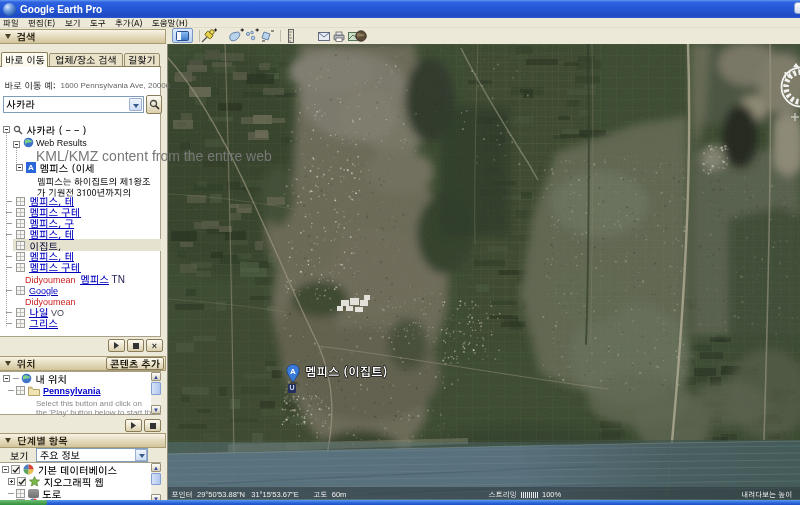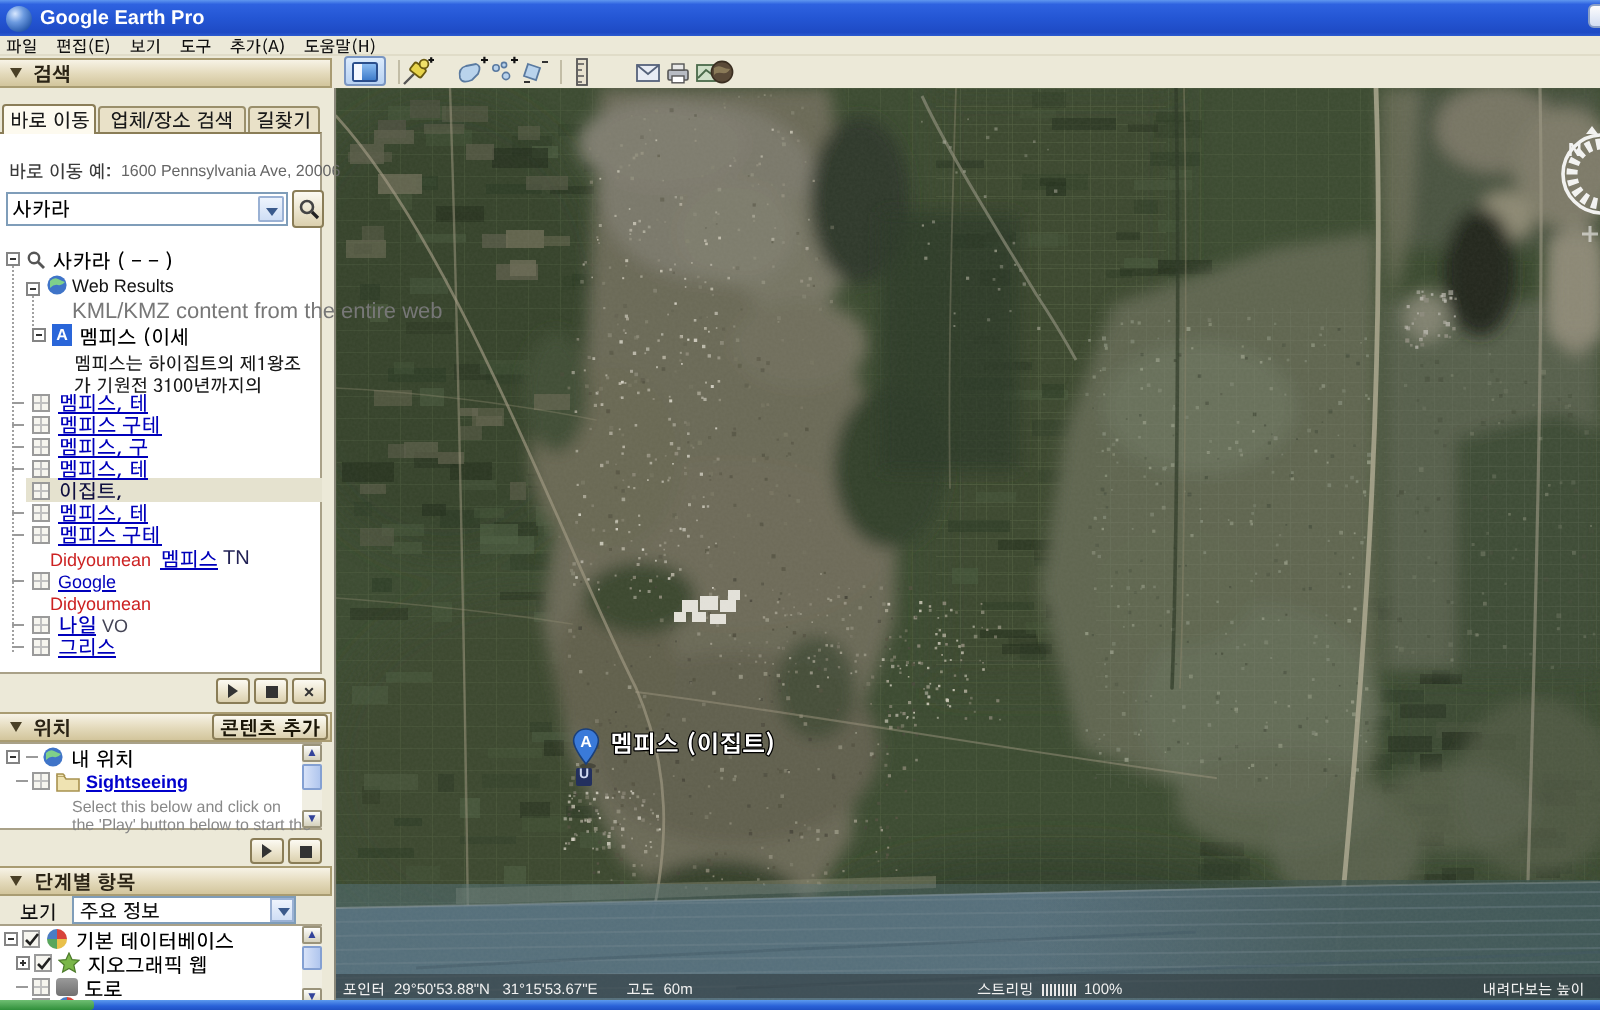--- a/index.html
+++ b/index.html
@@ -110,21 +110,21 @@
     <span class="exp"></span>
     <span style="width:3px"></span>
     <svg width="11" height="11" viewBox="0 0 11 11" style="flex:none">
       <circle cx="5.5" cy="5.5" r="4.8" fill="#3f74c8"></circle>
       <path d="M2,3.5 Q4,1.5 6,2.5 T9.5,4 Q8,6 6,5.5 T2,7 Z" fill="#7fd08a"></path>
     </svg>
     <span style="width:2px"></span>
     <span style="font-size:9px;color:#111">Web Results</span>
   </div>
 <div class="row" style="left:36px;top:150px;z-index:4;">
-    <span style="font-size:11px;color:#777">KML/KMZ content from the entire web</span>
+    <span style="font-size:14px;color:#777">KML/KMZ content from the entire web</span>
   </div>
 <div class="row" style="left:16px;top:162px;z-index:4;">
     <span class="exp"></span>
     <span style="width:3px"></span>
     <span style="display:inline-block;width:10px;height:11px;background:#2a66d9;color:#fff;font-size:8px;font-weight:bold;text-align:center;line-height:11px;flex:none">A</span>
     <span style="width:3px"></span>
     <svg class="kt " width="56" height="10" viewBox="0 -9.2 56 10.2">
       <path d="M2.2 0.7V-2.3H8.5V0.7ZM3.1 -0H7.6V-1.6H3.1ZM7.6 -2.8V-8.2H8.5V-2.8ZM4.3 -5.1V-5.9H5.8V-8H6.7V-2.9H5.8V-5.1ZM1.1 -3.4V-7.6H4.7V-3.4ZM2 -4.2H3.8V-6.9H2Z M17.2 0.9V-8.2H18.1V0.9ZM10.4 -0.8V-1.7H11.7V-6.5H10.6V-7.3H16.3V-6.5H15.2V-1.7Q15.9 -1.8 16.5 -1.8V-1Q14.6 -0.8 12.1 -0.8ZM12.5 -1.7 13.2 -1.7Q13.3 -1.7 13.7 -1.7Q14.2 -1.7 14.3 -1.7V-6.5H12.5Z M19.9 -0.2V-1H28.7V-0.2ZM20.4 -3.5Q21.2 -3.8 21.9 -4.3Q22.7 -4.9 23.3 -5.6Q23.8 -6.4 23.8 -7.1V-7.6H24.8V-7.1Q24.8 -6.6 25.1 -6Q25.5 -5.4 26 -4.9Q26.5 -4.4 27.1 -4.1Q27.7 -3.7 28.2 -3.5L27.7 -2.8Q26.8 -3.2 25.8 -4Q24.7 -4.8 24.3 -5.7Q23.9 -4.8 22.9 -4Q21.9 -3.2 20.9 -2.8Z M33.6 -3.6Q33.6 -6.4 35.3 -8.6L36 -8.3Q35.7 -7.8 35.6 -7.6Q35.5 -7.4 35.2 -6.9Q35 -6.4 34.9 -6Q34.7 -5.6 34.6 -4.9Q34.5 -4.3 34.5 -3.6Q34.5 -2.7 34.7 -2Q34.8 -1.3 35 -0.7Q35.3 -0.1 35.5 0.2Q35.7 0.6 36 1.1L35.3 1.5Q34.6 0.4 34.1 -0.8Q33.6 -2 33.6 -3.6Z M44.2 0.9V-8.2H45.1V0.9ZM37.7 -4.2Q37.7 -5.7 38.4 -6.7Q39 -7.7 40 -7.7Q41.1 -7.7 41.7 -6.7Q42.3 -5.7 42.3 -4.2Q42.3 -2.6 41.7 -1.6Q41.1 -0.7 40 -0.7Q39 -0.7 38.4 -1.6Q37.7 -2.6 37.7 -4.2ZM38.7 -4.2Q38.7 -3 39 -2.2Q39.4 -1.5 40 -1.5Q40.7 -1.5 41.1 -2.3Q41.4 -3 41.4 -4.2Q41.4 -5.3 41.1 -6.1Q40.7 -6.8 40 -6.8Q39.4 -6.8 39 -6.1Q38.7 -5.3 38.7 -4.2Z M54.1 0.9V-8.2H54.9V0.9ZM50.7 -4V-4.9H52.1V-7.9H53V0.5H52.1V-4ZM46.7 -1Q48.8 -3.1 48.8 -6V-7.6H49.7V-6.1Q49.7 -4.5 50.3 -3.3Q50.9 -2 51.7 -1.3L51 -0.8Q50.5 -1.2 50 -2.1Q49.5 -2.9 49.3 -3.6Q49.1 -2.9 48.5 -2Q48 -1.1 47.4 -0.5Z" fill="#000"></path>
     </svg>
   </div>
@@ -314,24 +314,24 @@
     <span class="chk">
       <i></i>
       <b></b>
     </span>
     <span style="width:3px"></span>
     <svg width="12" height="10" viewBox="0 0 12 10" style="flex:none">
       <path d="M0.5,2 L4,2 L5,3.5 L11.5,3.5 L11.5,9.5 L0.5,9.5 Z" fill="#efe3b2" stroke="#a8924f" stroke-width="0.8"></path>
       <path d="M0.5,2 L0.5,1 L3.5,1 L4.5,2" fill="#efe3b2" stroke="#a8924f" stroke-width="0.8"></path>
     </svg>
     <span style="width:3px"></span>
-    <span style="font-size:9px;color:#0000cc;font-weight:bold;text-decoration:underline">Sightseeing</span>
+    <span style="font-size:9px;color:#0000cc;font-weight:bold;text-decoration:underline">Pennsylvania</span>
   </div>
 <div class="row" style="left:36px;top:398px;z-index:4;">
-    <span style="font-size:8px;color:#888">Select this below and click on</span>
+    <span style="font-size:8px;color:#888">Select this button and click on</span>
   </div>
 <div class="row" style="left:36px;top:407px;z-index:4;">
     <span style="font-size:8px;color:#888">the 'Play' button below to start the</span>
   </div>
 <div class="abs" style="left:151px;top:372px;width:10px;height:42px;background:#f0eee2;z-index:4"></div>
 <div class="sb" style="left:151px;top:372px;z-index:5">▲</div>
 <div class="sth" style="left:151px;top:382px;height:13px;z-index:5"></div>
 <div class="sb" style="left:151px;top:405px;z-index:5">▼</div>
 <div class="btn" style="left:125px;top:419px;width:17px;height:13px">
     <svg width="7" height="7" viewBox="0 0 7 7">

